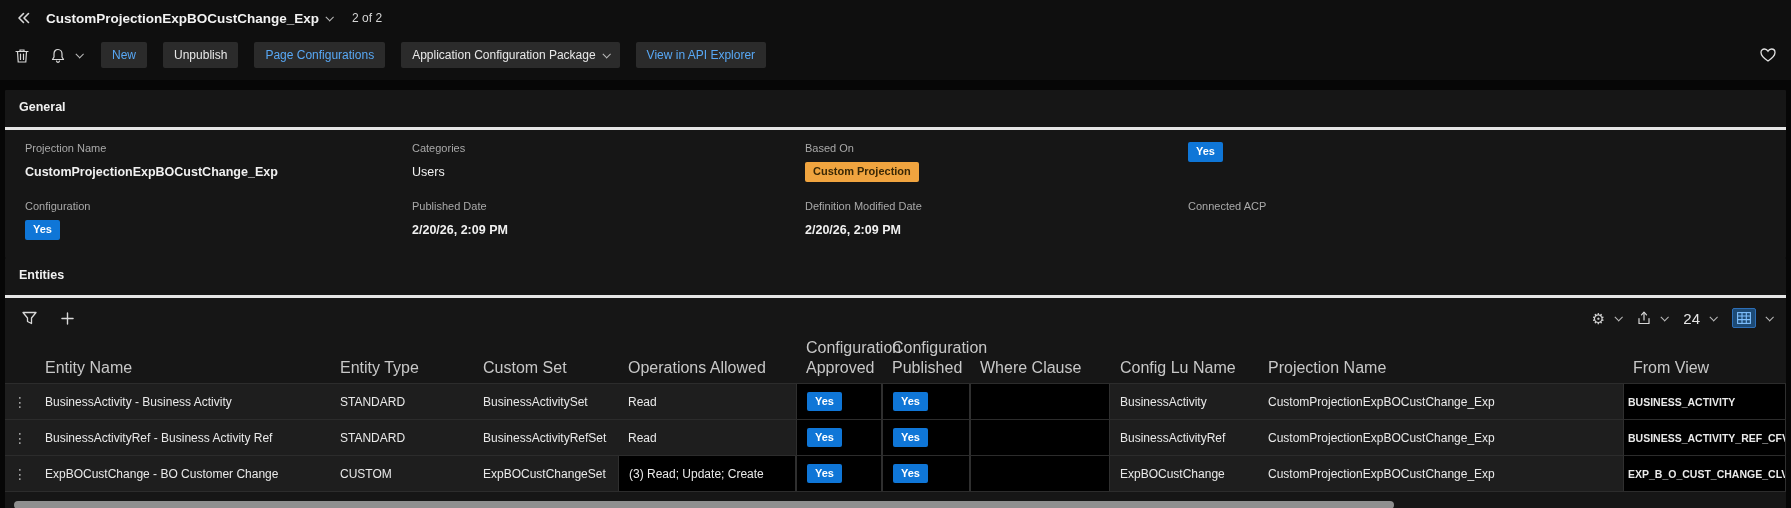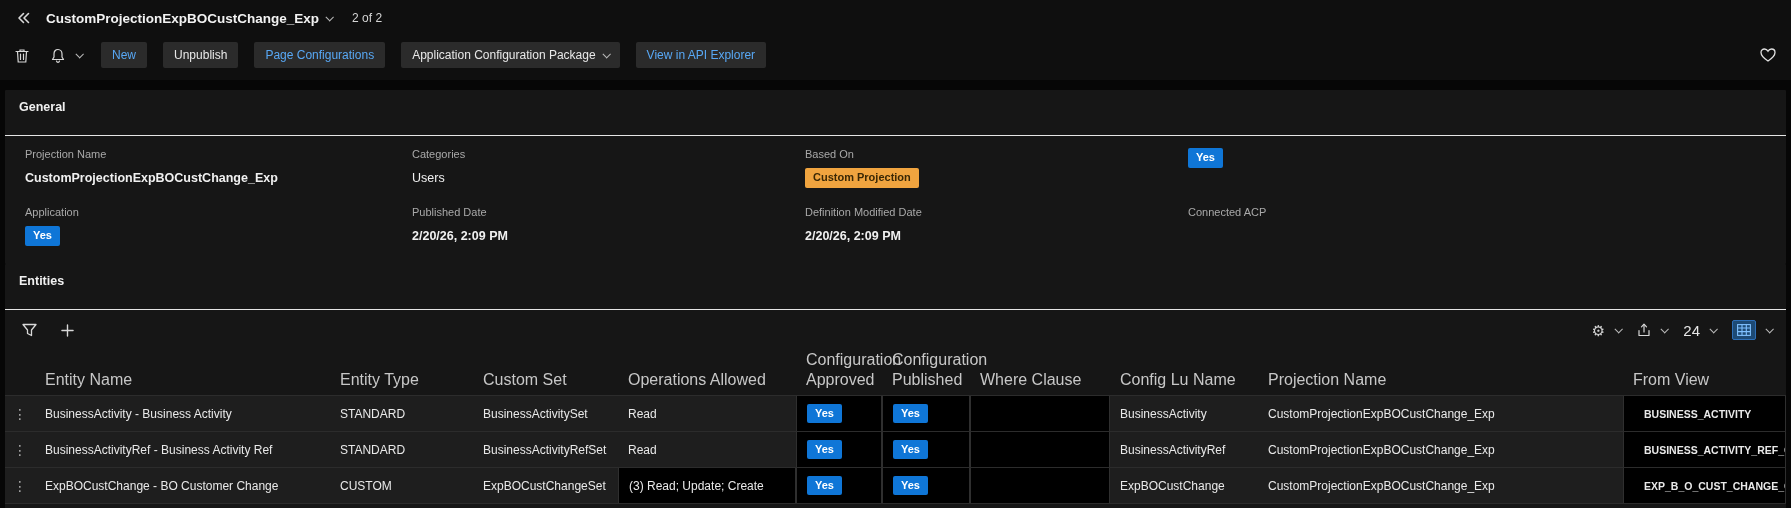--- a/index.html
+++ b/index.html
@@ -19,21 +19,21 @@
 
   .toolbar { height:38px; display:flex; align-items:center; padding:0 12px; gap:16px; }
   .tool-icon-btn { background:none; border:none; cursor:pointer; display:inline-flex; align-items:center; gap:4px; padding:4px 3px; }
   .btn { background:#2b2b2b; border:none; border-radius:2px; height:26px; padding:0 11px; font-size:12px; color:#e8e8e8; cursor:pointer; display:inline-flex; align-items:center; gap:7px; font-family:inherit; }
   .btn.blue-text { color:var(--link-blue,#58a8f5); }
   .spacer { flex:1 1 auto; }
 
   .panel { background:#161616; margin:0 5px; border-radius:1px; }
   .panel + .panel { margin-top:0; }
   .general-panel { margin-top:10px; }
-  .panel-header { padding:7px 14px 20px; border-bottom:1px solid #e5e5e5; }
+  .panel-header { padding:7px 14px 12px; border-bottom:3px solid #e5e5e5; }
   .panel-title { font-size:12.5px; font-weight:700; color:#f0f0f0; }
 
   .fields-grid { display:grid; grid-template-columns:387px 393px 383px 1fr; padding:12px 0 18px 20px; row-gap:18px; }
   .field-label { font-size:11px; color:#a9a9a9; margin-bottom:8px; }
   .field-value { font-size:12.5px; color:#f0f0f0; min-height:20px; display:flex; align-items:center; }
   .field-value.bold { font-weight:700; }
   .badge { display:inline-block; font-size:11px; font-weight:700; padding:3px 8px; border-radius:2px; line-height:1.2; }
   .badge-blue { background:var(--accent-blue,#0f76d7); color:#fff; }
   .badge-orange { background:var(--badge-orange,#f0a43f); color:var(--badge-orange-text,#3a2805); }
 
@@ -44,21 +44,21 @@
   .page-size { font-size:15px; color:#e6e6e6; }
   .view-icon-box { background:#1d4a75; border:1px solid #2d6fb8; border-radius:2px; padding:3px 4px; display:inline-flex; align-items:center; }
 
   .table { width:100%; }
   .thead, .trow { display:grid; grid-template-columns:30px 295px 143px 145px 178px 86px 88px 140px 148px 365px 1fr; }
   .thead { height:46px; align-items:end; border-bottom:1px solid #2c2c2c; }
   .th { font-size:16px; color:#c7c7c7; padding:0 10px 8px; line-height:1.25; }
   .trow { height:36px; background:#1e1e1e; border-bottom:1px solid #2c2c2c; }
   .td { display:flex; align-items:center; padding:0 10px; font-size:12px; color:#e9e9e9; overflow:hidden; white-space:nowrap; }
   .td.black { background:#000; border-left:1px solid #2f2f2f; border-right:1px solid #2f2f2f; }
-  .td.fromview { font-weight:700; font-size:10.5px; padding:0 20px; }
+  .td.fromview { font-weight:700; font-size:10.5px; padding:0 4px; }
   .td.menu { justify-content:center; padding:0; cursor:pointer; }
   .kebab { font-size:14px; color:#a9a9a9; line-height:1; }
 
   .hscroll { height:12px; margin:7px 2px 5px; position:relative; }
   .hscroll-thumb { position:absolute; left:7px; top:2px; height:8px; width:1380px; background:#8f8f8f; border-radius:4px; cursor:pointer; }
 </style>
 </head>
 <body>
 
 <div class="app">
@@ -127,21 +127,21 @@
         <div class="field-value">
           <span class="badge badge-orange">Custom Projection</span>
         </div>
       </div>
       <div class="field">
         <div class="field-value">
           <span class="badge badge-blue">Yes</span>
         </div>
       </div>
       <div class="field">
-        <div class="field-label">Application</div>
+        <div class="field-label">Configuration</div>
         <div class="field-value">
           <span class="badge badge-blue">Yes</span>
         </div>
       </div>
       <div class="field">
         <div class="field-label">Published Date</div>
         <div class="field-value bold">2/20/26, 2:09 PM</div>
       </div>
       <div class="field">
         <div class="field-label">Definition Modified Date</div>

